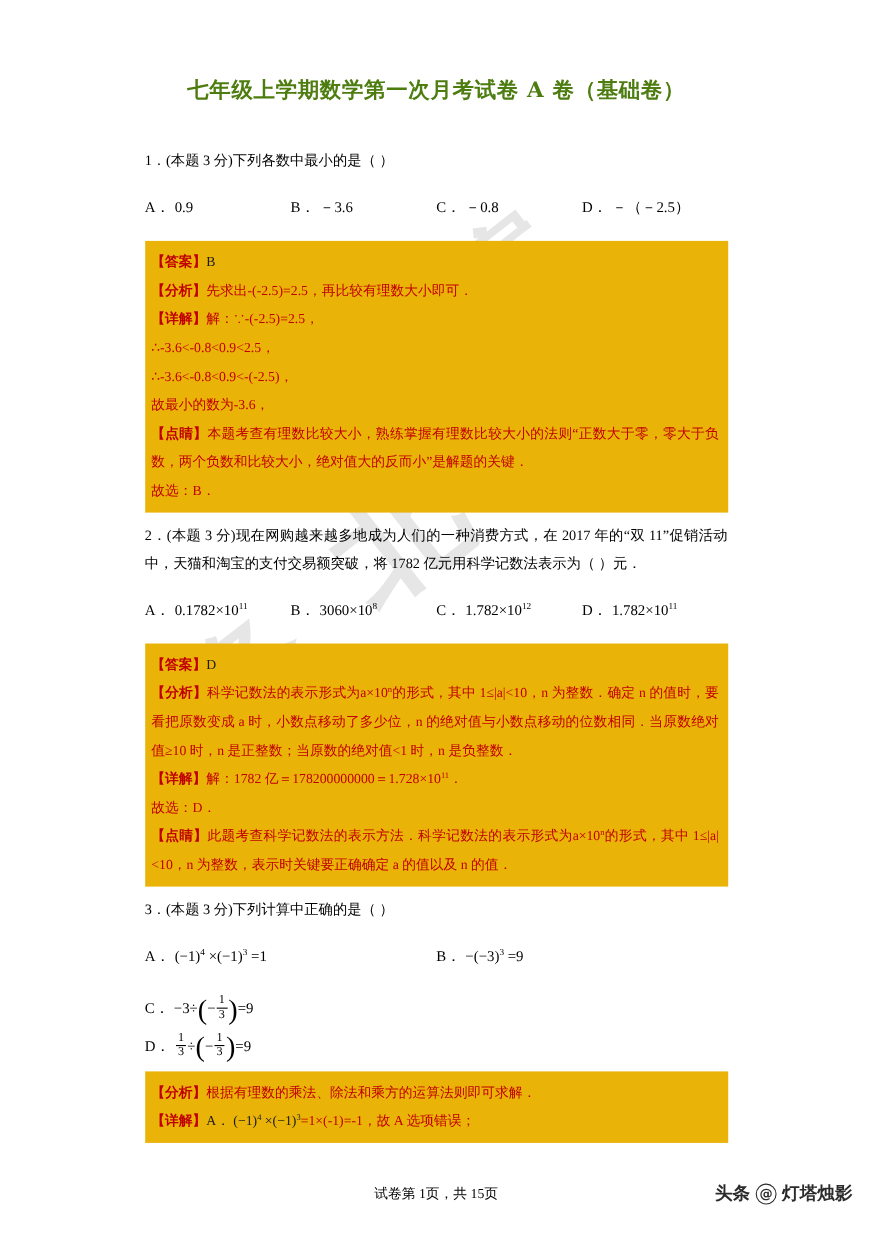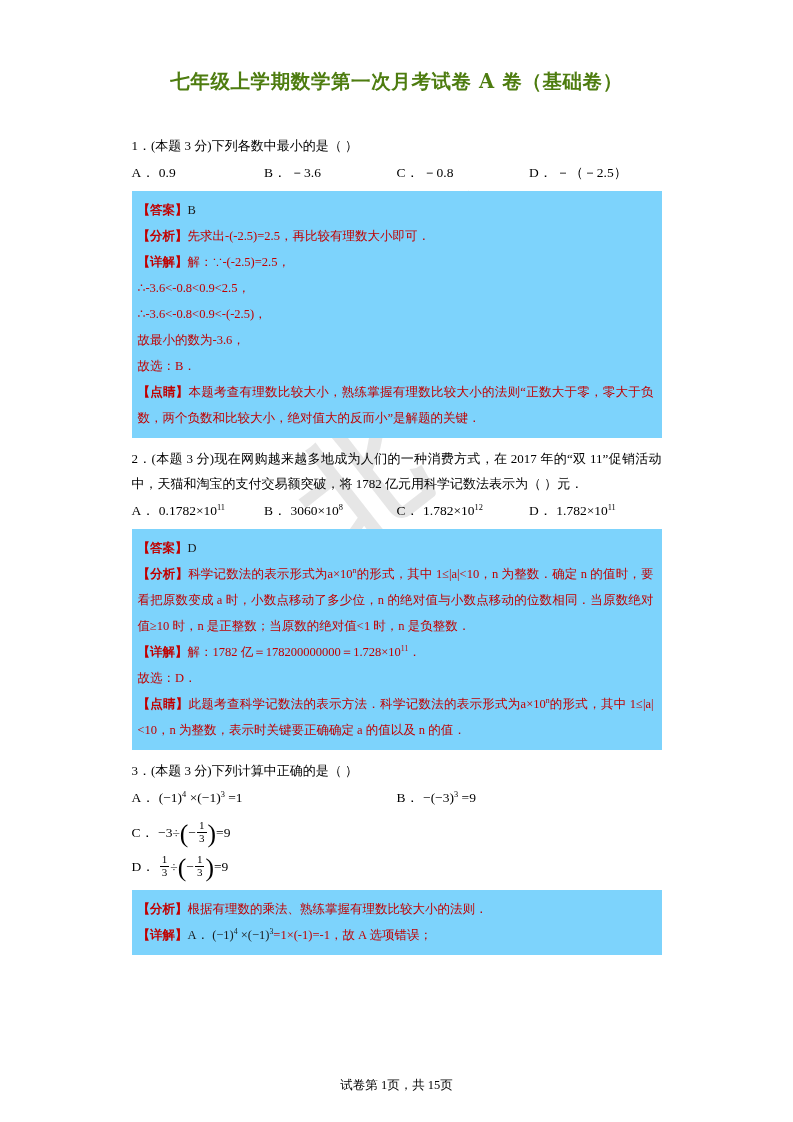--- a/index.html
+++ b/index.html
@@ -81,21 +81,21 @@
     font-size: 13px;
     line-height: 25px;
     margin: 0 0 2px 0;
     text-align: justify;
   }
 
   .opt-row {
     display: flex;
     font-size: 13.5px;
     line-height: 25px;
-    margin: 2px 0;
+    margin: 18px 0;
   }
   .opt-row .opt {
     flex: 0 0 25%;
     white-space: nowrap;
   }
   .opt-row.two-col .opt {
     flex: 0 0 50%;
   }
   .opt-row.tall {
     line-height: 34px;
@@ -135,21 +135,21 @@
     font-size: 1.9em;
     line-height: 0;
     vertical-align: middle;
     position: relative;
     top: 0.02em;
     font-weight: 300;
   }
 
   
   .ans-block {
-    background: #7dd3fc;
+    background: #eab308;
     padding: 6px 8px 7px 6px;
     margin: 6px 0 8px 0;
     color: #c00000;
   }
   .ans-line {
     font-size: 12.5px;
     line-height: 26px;
     color: #c00000;
     text-align: justify;
     margin: 0;
@@ -244,24 +244,24 @@
         </div>
         <div class="ans-line">
           <span class="tag">【分析】</span><span>先求出-(-2.5)=2.5，再比较有理数大小即可．</span>
         </div>
         <div class="ans-line">
           <span class="tag">【详解】</span><span>解：∵-(-2.5)=2.5，</span>
         </div>
         <div class="ans-line">∴-3.6&lt;-0.8&lt;0.9&lt;2.5，</div>
         <div class="ans-line">∴-3.6&lt;-0.8&lt;0.9&lt;-(-2.5)，</div>
         <div class="ans-line">故最小的数为-3.6，</div>
+        <div class="ans-line">
+          <span class="tag">【点睛】</span><span>本题考查有理数比较大小，熟练掌握有理数比较大小的法则“正数大于零，零大于负数，两个负数和比较大小，绝对值大的反而小”是解题的关键．</span>
+        </div>
         <div class="ans-line">故选：B．</div>
-        <div class="ans-line">
-          <span class="tag">【点睛】</span><span>本题考查有理数比较大小，熟练掌握有理数比较大小的法则“正数大于零，零大于负数，两个负数和比较大小，绝对值大的反而小”是解题的关键．</span>
-        </div>
       </div>
 
       <div class="q-stem">2．(本题 3 分)现在网购越来越多地成为人们的一种消费方式，在 2017 年的“双 11”促销活动中，天猫和淘宝的支付交易额突破，将 1782 亿元用科学记数法表示为（     ）元．</div>
 
       <div class="opt-row">
         <div class="opt math">
           <span class="opt-label">A．</span><span>0.1782×10</span><sup>11</sup>
         </div>
         <div class="opt math">
           <span class="opt-label">B．</span><span>3060×10</span><sup>8</sup>
@@ -314,27 +314,32 @@
                 <span class="den">3</span>
               </span>÷<span class="paren-big">(</span>−<span class="frac">
                 <span class="num">1</span>
                 <span class="den">3</span>
               </span><span class="paren-big">)</span>=9</span>
         </div>
       </div>
 
       <div class="ans-block">
         <div class="ans-line">
-          <span class="tag">【分析】</span><span>根据有理数的乘法、熟练掌握有理数比较大小的法则．</span>
+          <span class="tag">【分析】</span><span>根据有理数的乘法、除法和乘方的运算法则即可求解．</span>
         </div>
         <div class="ans-line">
           <span class="tag">【详解】</span><span class="blk">A．</span><span class="blk math">&nbsp;(−1)<sup>4</sup> ×(−1)<sup>3</sup></span><span>=1×(-1)=-1，故 A 选项错误；</span>
         </div>
       </div>
 
     </div>
   </div>
 
   <div class="footer">
     <div class="footer-center">试卷第 1页，共 15页</div>
+    <div class="footer-brand">
+      <span>头条</span>
+      <span class="brand-at">@</span>
+      <span>灯塔烛影</span>
+    </div>
   </div>
 
 </div>
 
 </body></html>

